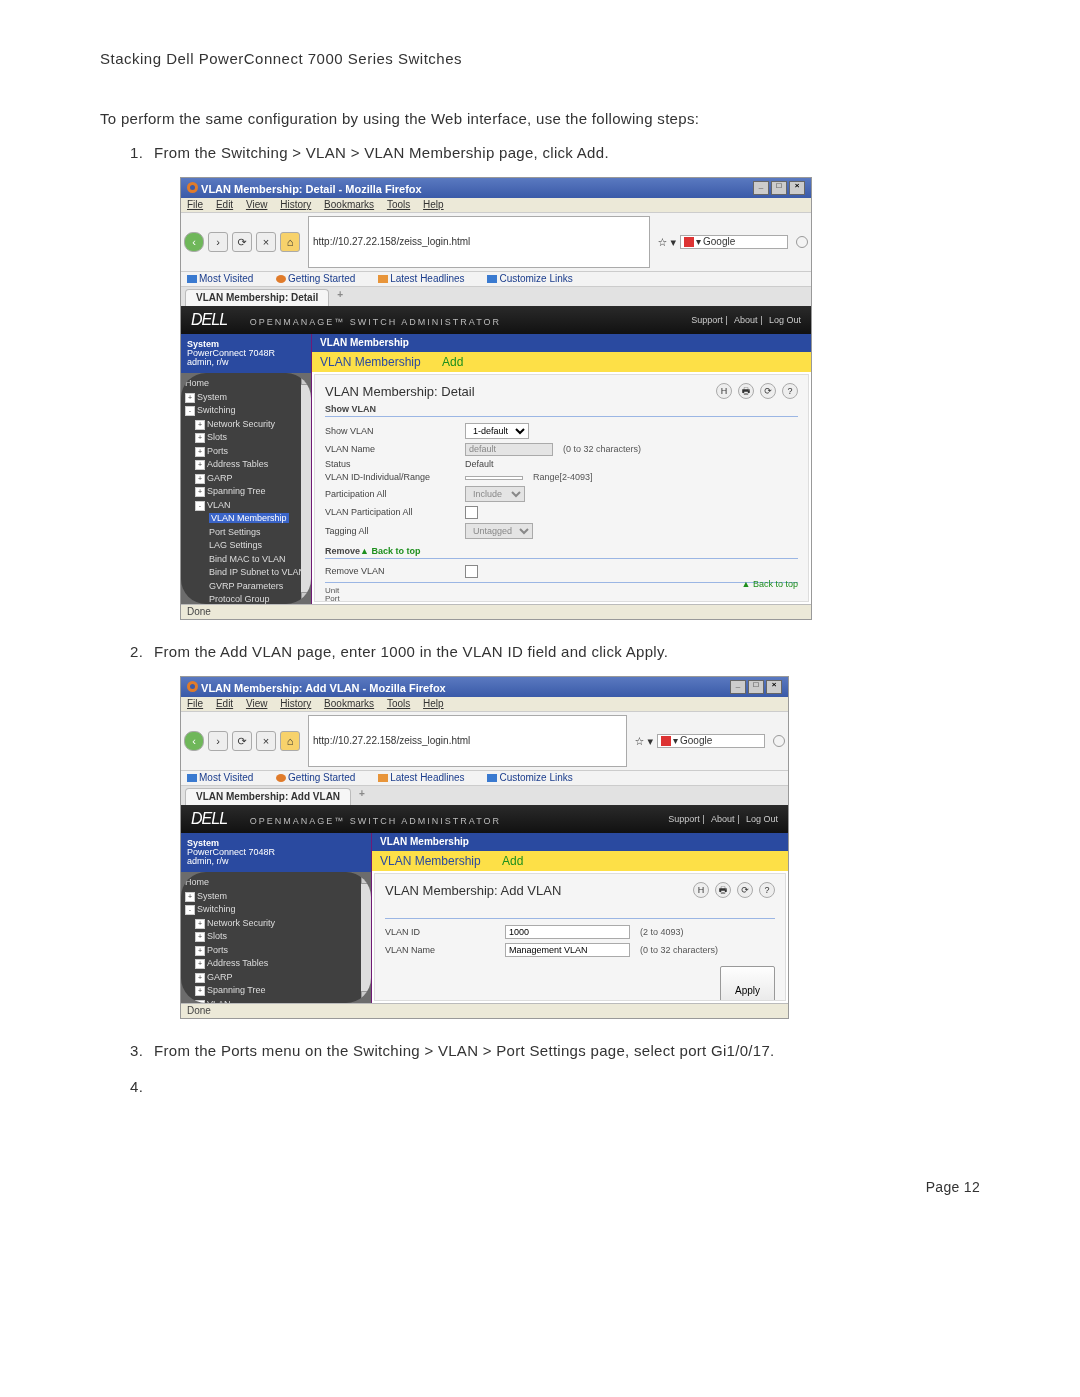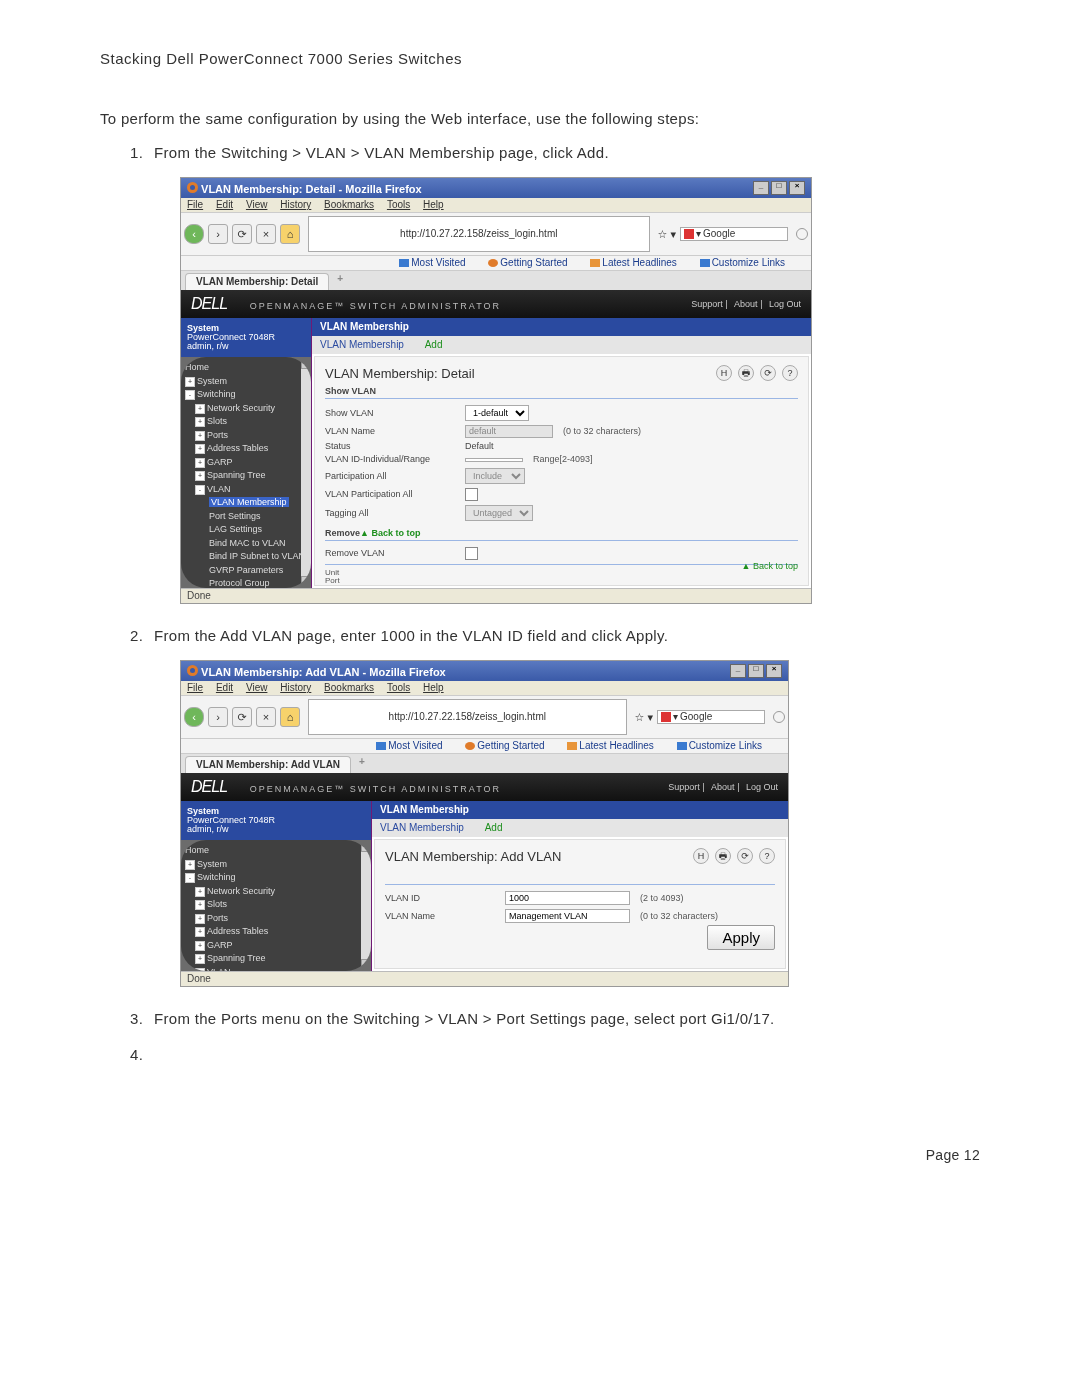--- a/index.html
+++ b/index.html
@@ -82,43 +82,41 @@
     border-radius: 3px;
     width: 18px; height: 18px;
     display: flex; align-items: center; justify-content: center;
     font-size: 11px;
   }
   .backbtn { background: #6fb75a; color:#fff; border-radius: 9px; }
   .urlfield {
     flex: 1;
     border: 1px solid #aaa;
     background: #fff;
-    padding: 12px 4px;
+    padding: 20px 4px;
     font-size: 10px;
     margin: 0 4px;
-    text-align: center;
   }
   .starbtn { font-size: 11px; }
   .searchfield {
     width: 100px;
     border: 1px solid #aaa;
     background: #fff;
     padding: 1px 3px;
     font-size: 10px;
     display: flex; align-items:center; gap:2px;
   }
   .searchicon { width:10px; height:10px; background:#d33; display:inline-block; }
   .magn { border: 1px solid #999; border-radius: 50%; width:10px; height:10px; position:relative; margin-left:4px;}
   .bookmarkbar {
     background: #f3f3f3;
     padding: 2px 6px;
     font-size: 10px;
     color: #1a3c8c;
     border-bottom: 1px solid #ccc;
-    text-align: right;
   }
   .bookmarkbar span { margin-right: 10px; }
   .bookmarkbar .ico { display:inline-block; width:10px; height:8px; vertical-align:middle; margin-right:2px;}
   .tabbar {
     background: #e2e2e2;
     padding: 0 4px;
     display:flex;
   }
   .tab {
     background: #f6f6f6;
@@ -196,21 +194,21 @@
   .tree .scrollbar .sbtn{height:10px;background:#ccc;border:1px solid #999;font-size:7px;text-align:center;}
   .rightside {
     flex: 1;
     display:flex; flex-direction:column;
     background: #fff;
   }
   .bcrumb1 {
     background: #2a4aa0; color:#fff; font-size:10px; padding: 4px 8px; font-weight:bold;
   }
   .bcrumb2 {
-    background: #e5e5e5; color:#2a4aa0; font-size:10px; padding: 4px 8px;
+    background: #fde047; color:#2a4aa0; font-size:12px; padding: 4px 8px;
   }
   .bcrumb2 .act { color: #1d8f1d; margin-left: 18px; }
   .pane {
     background: #f5f5f5;
     flex:1;
     padding: 8px 10px;
     overflow: hidden;
     font-size: 9px;
     color: #444;
     position: relative;
@@ -242,22 +240,22 @@
   .formrow .disabled { background:#e4e4e4; color:#888; }
   .formrow .hint { margin-left: 10px; color:#555; }
   .formrow select.inp { min-width: 60px; }
   .cbox { width:11px; height:11px; border:1px solid #888; background:#fff; display:inline-block; }
   .back { color:#1d8f1d; font-size:9px; float:right; }
   .porttable { font-size:8px; color:#555; margin-top:4px;}
   .porttable .ptrow { display:flex; gap:2px; align-items:center; }
   .porttable .ptrow .plbl { width:36px; font-size:8px;}
   .applybtn {
     border: 1px solid #999; background: linear-gradient(#fefefe,#e2e2e2);
-    padding: 3px 14px; font-size: 15px; border-radius:2px;
-    float:right; margin-top: 0;
+    padding: 18px 14px; font-size: 10px; border-radius:2px;
+    float:right; margin-top: 7px;
   }
   .statusbar {
     background: #ece9d8;
     border-top: 1px solid #bbb;
     font-size: 10px;
     padding: 2px 6px;
     color:#444;
     display:flex; justify-content:space-between;
   }
   .page-num {

